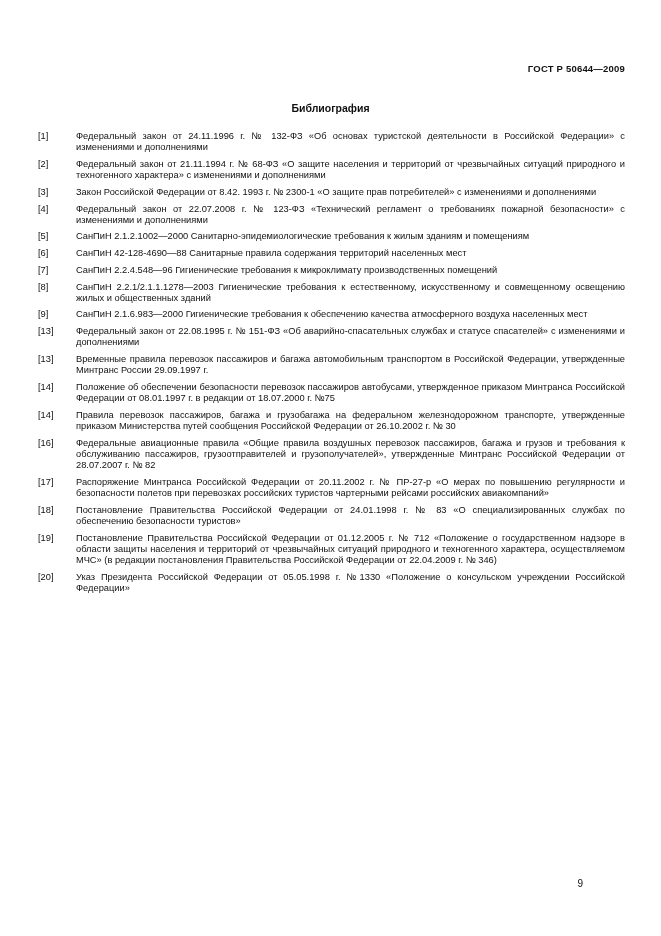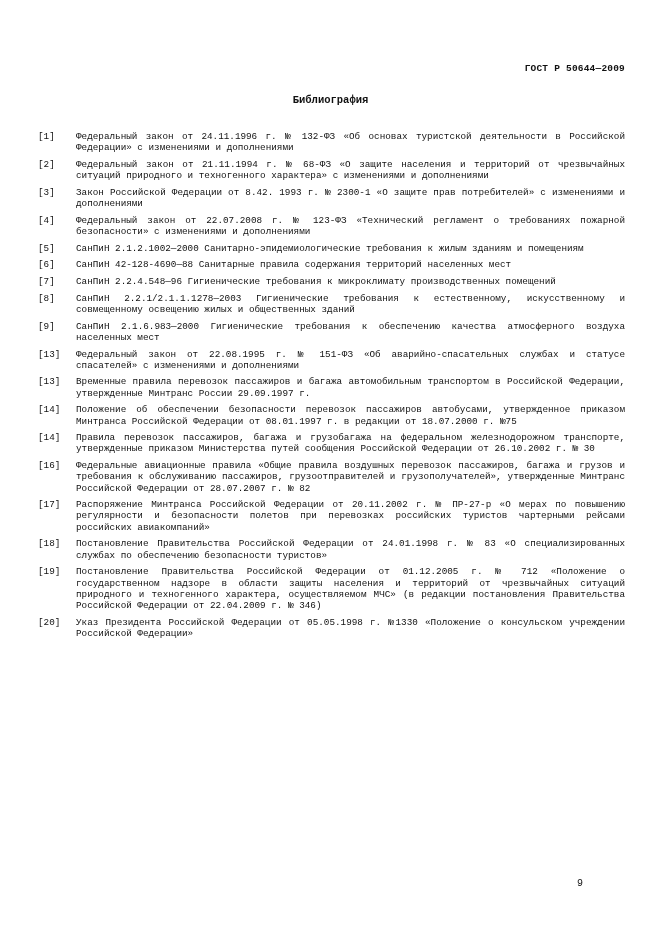--- a/index.html
+++ b/index.html
@@ -3,38 +3,38 @@
 <meta charset="utf-8">
 <style>
   * { box-sizing: border-box; }
   html, body { margin: 0; padding: 0; background: #e8e8e8; }
   .page {
     position: relative;
     width: 661px;
     height: 936px;
     margin: 0 auto;
     background: #ffffff;
-    font-family: Liberation Mono, monospace;
+    font-family: Liberation Sans, sans-serif;
     color: #111111;
     overflow: hidden;
   }
   .doc-header {
     position: absolute;
     top: 63px;
     right: 36px;
     font-size: 9.5px;
     font-weight: bold;
     letter-spacing: 0.2px;
   }
   .doc-title {
     position: absolute;
     top: 90px;
     left: 0;
     right: 0;
-    margin: 4px;
+    margin: 12px;
     text-align: center;
     font-size: 10.5px;
     font-weight: bold;
   }
   .bib-list {
     position: absolute;
     top: 131px;
     left: 38px;
     right: 36px;
   }

